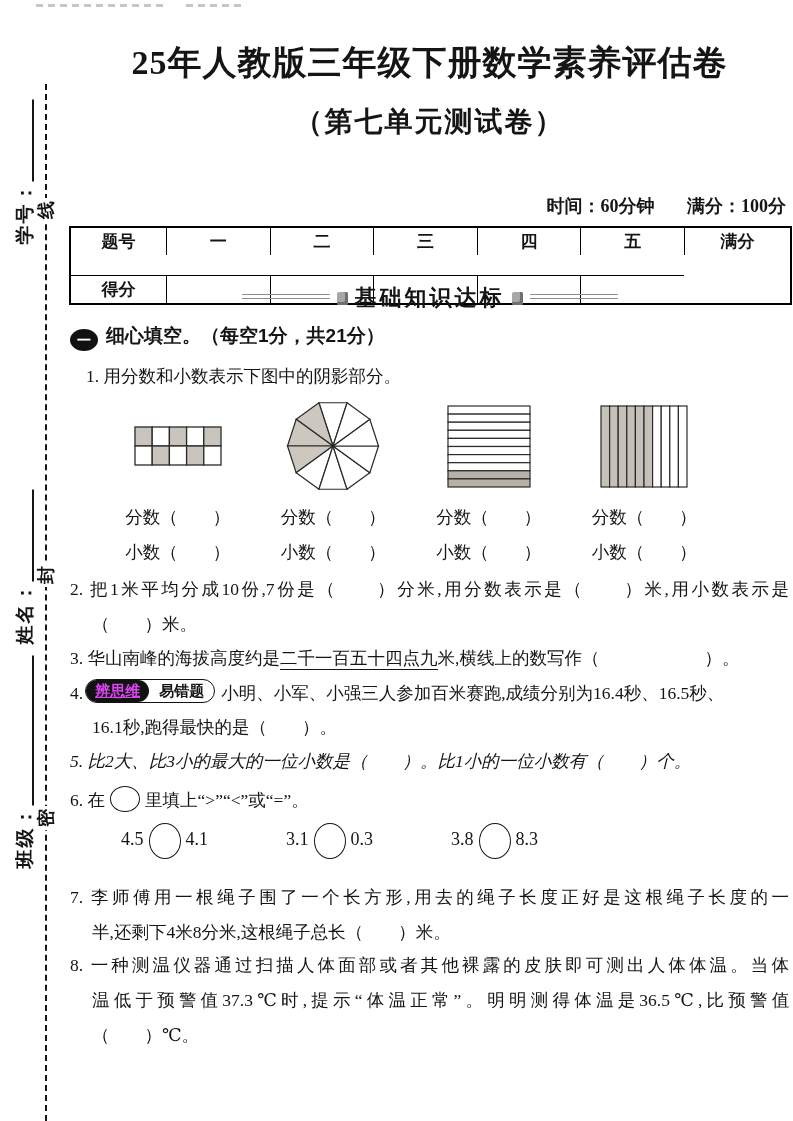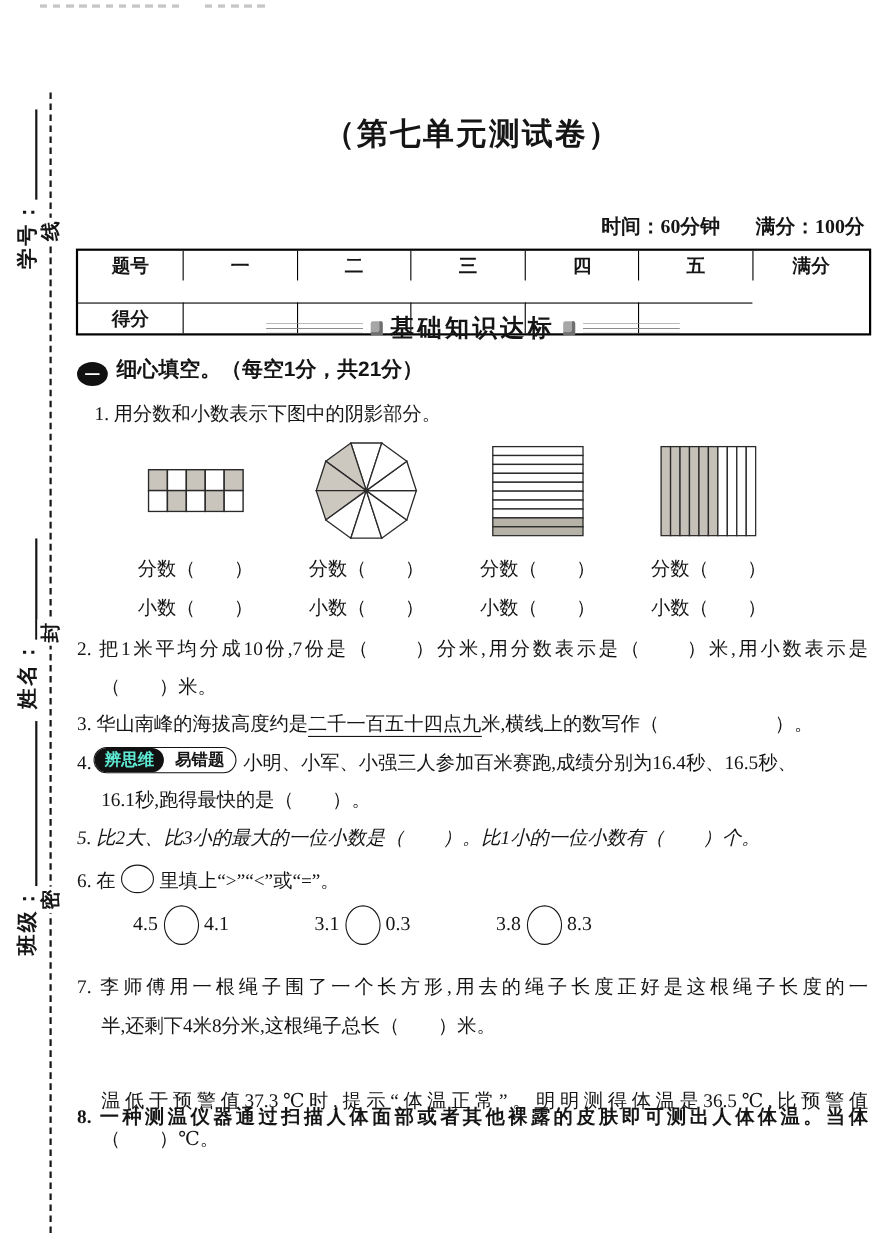--- a/index.html
+++ b/index.html
@@ -47,21 +47,21 @@
   .ul{border-bottom:1.5px solid #151515;padding-bottom:1px;text-align:center;}
   
   .figrow{position:absolute;left:100px;top:398px;width:622px;display:grid;grid-template-columns:repeat(4,1fr);}
   .figcell{display:flex;align-items:center;justify-content:center;height:96px;}
   .lblrow{position:absolute;left:100px;top:500px;width:622px;display:grid;grid-template-columns:repeat(4,1fr);
           text-align:center;font-size:17.5px;line-height:35px;}
   
   .pill{display:inline-block;border:1.8px solid #111;border-radius:13px;overflow:hidden;height:22px;
         line-height:22px;vertical-align:-4px;margin:0 6px 0 2px;
         font-family:"Liberation Sans","DejaVu Sans",sans-serif;font-size:15px;font-weight:bold;}
-  .pill .b1{background:#111;color:#5eead4;padding:0 9px;border-radius:0 11px 11px 0;display:inline-block;}
+  .pill .b1{background:#111;color:#d946ef;padding:0 9px;border-radius:0 11px 11px 0;display:inline-block;text-decoration:underline;}
   .pill .b2{padding:0 10px;display:inline-block;}
   
   .cmp-circle{display:inline-block;width:30px;height:34px;border:1.7px solid #161616;border-radius:50%;
               vertical-align:middle;margin:0 5px;}
   .q6lead-circle{display:inline-block;width:28px;height:24px;border:1.7px solid #161616;border-radius:50%;
                  vertical-align:-6px;margin:0 5px;}
   .cmprow{position:absolute;left:82px;top:823px;width:660px;display:grid;grid-template-columns:repeat(4,1fr);
           font-size:18px;align-items:center;}
   .cmprow .item{text-align:center;}
   .frac{display:inline-block;vertical-align:middle;text-align:center;font-size:15px;line-height:1.05;margin-left:2px;}
@@ -84,20 +84,21 @@
   <div class="seal-rot" style="left:25px;top:567px;">
     <span>姓名：</span><span class="seal-blank" style="width:92px;"></span>
   </div>
   <div class="seal-rot" style="left:25px;top:762px;">
     <span>班级：</span><span class="seal-blank" style="width:150px;"></span>
   </div>
   <div class="seal-char" style="left:46px;top:210px;">线</div>
   <div class="seal-char" style="left:46px;top:575px;">封</div>
   <div class="seal-char" style="left:46px;top:818px;">密</div>
 
+  <div class="title1">25年人教版三年级下册数学素养评估卷</div>
   <div class="title2">（第七单元测试卷）</div>
 
   <div class="meta">
     <span>时间：60分钟</span>
     <span>满分：100分</span>
   </div>
 
   <div class="score-table">
     <div class="c first">题号</div>
     <div class="c">一</div>
@@ -221,17 +222,17 @@
   </div>
   <div class="cmprow">
     <div class="item"><span>4.5</span><span class="cmp-circle"></span><span>4.1</span></div>
     <div class="item"><span>3.1</span><span class="cmp-circle"></span><span>0.3</span></div>
     <div class="item"><span>3.8</span><span class="cmp-circle"></span><span>8.3</span></div>
   </div>
 
   <div class="q just" style="top:884px;">7. 李师傅用一根绳子围了一个长方形,用去的绳子长度正好是这根绳子长度的一</div>
   <div class="q cont" style="top:919px;">半,还剩下4米8分米,这根绳子总长（　　）米。</div>
 
-  <div class="q just" style="top:1002px;font-weight:bold;">8. 一种测温仪器通过扫描人体面部或者其他裸露的皮肤即可测出人体体温。当体</div>
+  <div class="q just" style="top:952px;">8. 一种测温仪器通过扫描人体面部或者其他裸露的皮肤即可测出人体体温。当体</div>
   <div class="q just cont" style="top:987px;">温低于预警值37.3℃时,提示“体温正常”。明明测得体温是36.5℃,比预警值低</div>
   <div class="q cont" style="top:1022px;">（　　）℃。</div>
 
 </div>
 
 </body></html>

